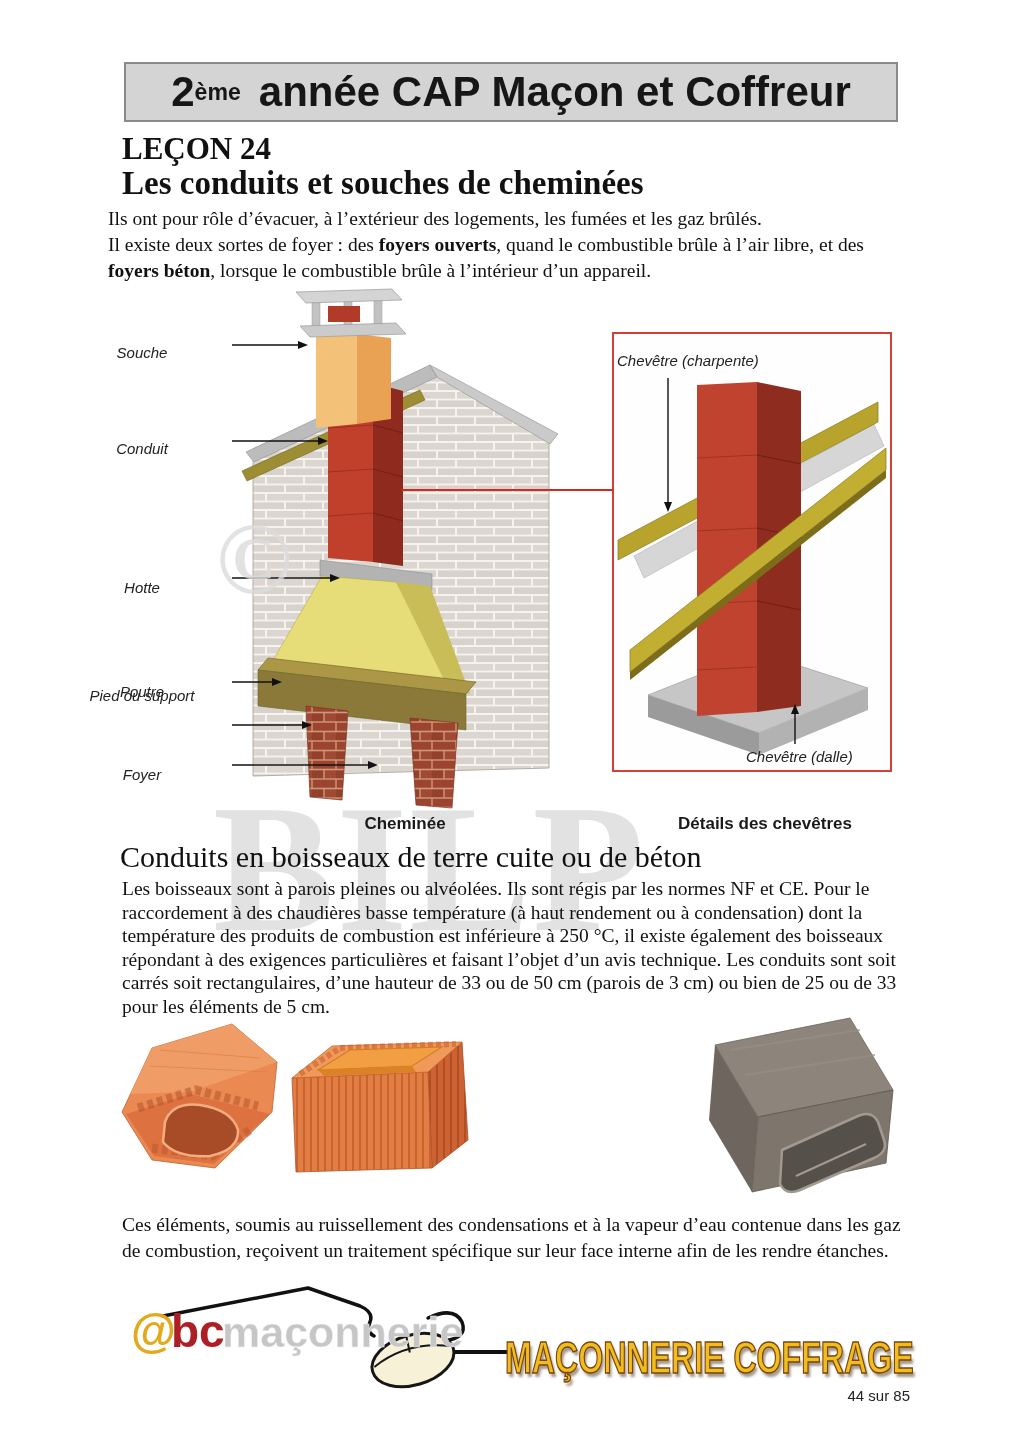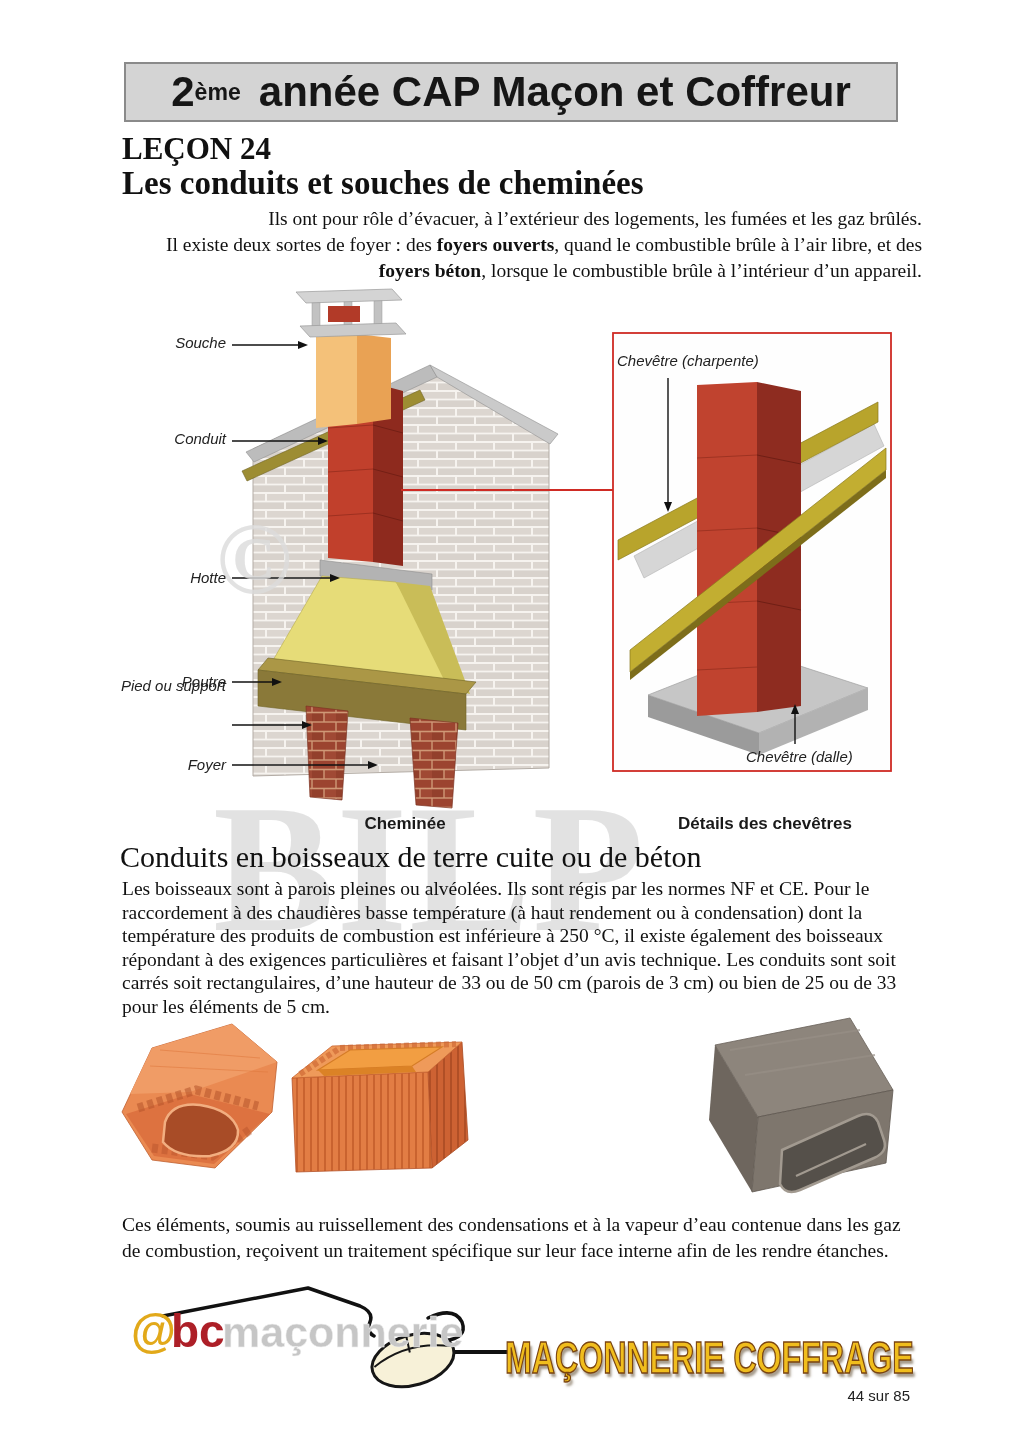--- a/index.html
+++ b/index.html
@@ -10,28 +10,28 @@
   .z-wm{position:absolute;z-index:2;pointer-events:none;}
   .z-txt{position:absolute;z-index:3;}
   
   .banner{left:124px;top:62px;width:770px;height:56px;background:#d4d4d4;
           border:2px solid #8a8a8a;display:flex;align-items:center;justify-content:center;
           font-family:"Liberation Sans",sans-serif;font-weight:bold;font-size:42px;color:#161616;}
   .banner sup{font-size:0.55em;vertical-align:super;line-height:0;}
   .banner .rest{margin-left:18px;}
   .h-lesson{left:122px;top:131px;font-size:31px;font-weight:bold;}
   .h-title{left:122px;top:165px;font-size:33px;font-weight:bold;}
-  .intro{left:122px;top:206px;width:800px;font-size:19.5px;line-height:26px;text-align:right;}
+  .intro{left:108px;top:206px;width:800px;font-size:19.5px;line-height:26px;}
   .h-section{left:120px;top:840px;font-size:30px;font-weight:normal;}
   .body2{left:122px;top:877px;width:798px;font-size:19.5px;line-height:23.5px;}
   .body3{left:122px;top:1212px;width:795px;font-size:19.5px;line-height:26px;}
   b{font-weight:bold;}
   
   .lbl{position:absolute;z-index:3;font:italic 15px "Liberation Sans",sans-serif;color:#222;
-       text-align:right;width:168px;left:58px;}
+       text-align:center;width:168px;left:58px;margin-top:10px;}
   .lbl2{position:absolute;z-index:3;font:italic 15px "Liberation Sans",sans-serif;color:#222;}
   .cap{position:absolute;z-index:3;font-family:"Liberation Sans",sans-serif;font-weight:bold;
        font-size:17px;color:#1a1a1a;text-align:center;}
   
   .wm{font-family:"Liberation Serif",serif;font-weight:bold;color:#dcdcdc;opacity:.8;line-height:1;}
   .wm-c{left:216px;top:508px;font-size:102px;}
   .wm-1{left:203px;top:642px;font-size:142px;}
   .wm-2{left:213px;top:778px;font-size:182px;letter-spacing:2px;text-align:center;}
   
   .redline{left:401px;top:489px;width:212px;height:0;border-top:2px solid #cf2b24;}

